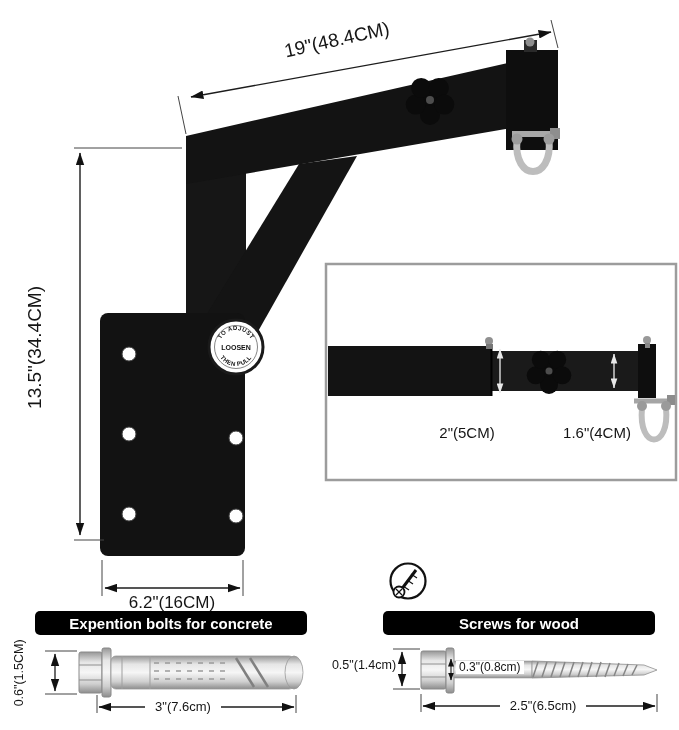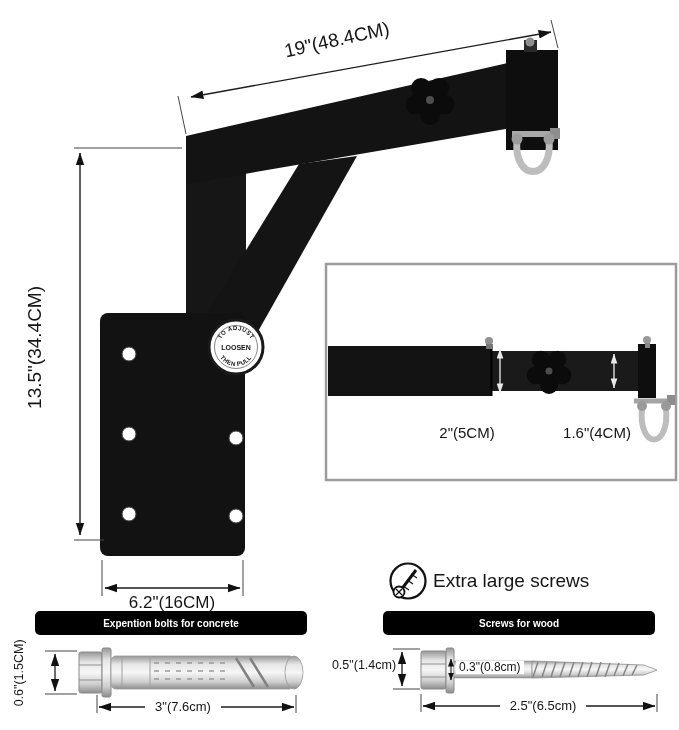--- a/index.html
+++ b/index.html
@@ -3,21 +3,21 @@
 <meta charset="utf-8">
 <style>
   html,body{margin:0;padding:0;background:#fff;}
   body{font-family:"Liberation Sans",sans-serif;}
   #canvas{position:relative;width:679px;height:730px;background:#fff;overflow:hidden;margin:0 auto;}
   #scene{position:absolute;left:0;top:0;z-index:1;}
   .lbl{position:absolute;color:#151515;white-space:nowrap;z-index:2;line-height:1.1;}
   .ctr{text-align:center;}
   .bg{background:#fff;padding:0 3px;}
   .bar{position:absolute;height:24px;background:#000;border-radius:5px;color:#fff;
-       font-weight:bold;font-size:10px;display:flex;align-items:center;justify-content:center;z-index:2;}
+       font-weight:bold;font-size:15px;display:flex;align-items:center;justify-content:center;z-index:2;}
 </style>
 </head>
 <body>
 
 <div id="canvas">
 
   <svg id="scene" width="679" height="730" viewBox="0 0 679 730">
     <defs>
       <marker id="mA" viewBox="0 0 12 8" refX="11.5" refY="4" markerWidth="13" markerHeight="9" orient="auto-start-reverse" markerUnits="userSpaceOnUse">
         <path d="M0,0 L12,4 L0,8 z" fill="#111"></path>
@@ -206,21 +206,20 @@
   <div class="lbl ctr" style="left:237px;top:30px;width:200px;font-size:19px;transform:rotate(-12.5deg);">19"(48.4CM)</div>
 
   <div class="lbl ctr" style="left:-45px;top:337px;width:160px;font-size:19px;transform:rotate(-90deg);">13.5"(34.4CM)</div>
 
   <div class="lbl ctr" style="left:102px;top:594px;width:140px;font-size:17px;">6.2"(16CM)</div>
 
   <div class="lbl ctr" style="left:417px;top:425px;width:100px;font-size:15px;">2"(5CM)</div>
 
   <div class="lbl ctr" style="left:547px;top:425px;width:100px;font-size:15px;">1.6"(4CM)</div>
 
-  <div class="lbl" style="left:433px;top:571px;font-size:19px;">Extra large screws</div>
 
   <div class="bar" style="left:35px;top:611px;width:272px;">Expention bolts for concrete</div>
 
   <div class="bar" style="left:383px;top:611px;width:272px;">Screws for wood</div>
 
   <div class="lbl ctr" style="left:-26px;top:666px;width:92px;font-size:12.5px;transform:rotate(-90deg);">0.6"(1.5CM)</div>
 
   <div class="lbl ctr bg" style="left:145px;top:700px;width:70px;font-size:13px;">3"(7.6cm)</div>
 
   <div class="lbl ctr" style="left:331px;top:659px;width:66px;font-size:12.5px;">0.5"(1.4cm)</div>

